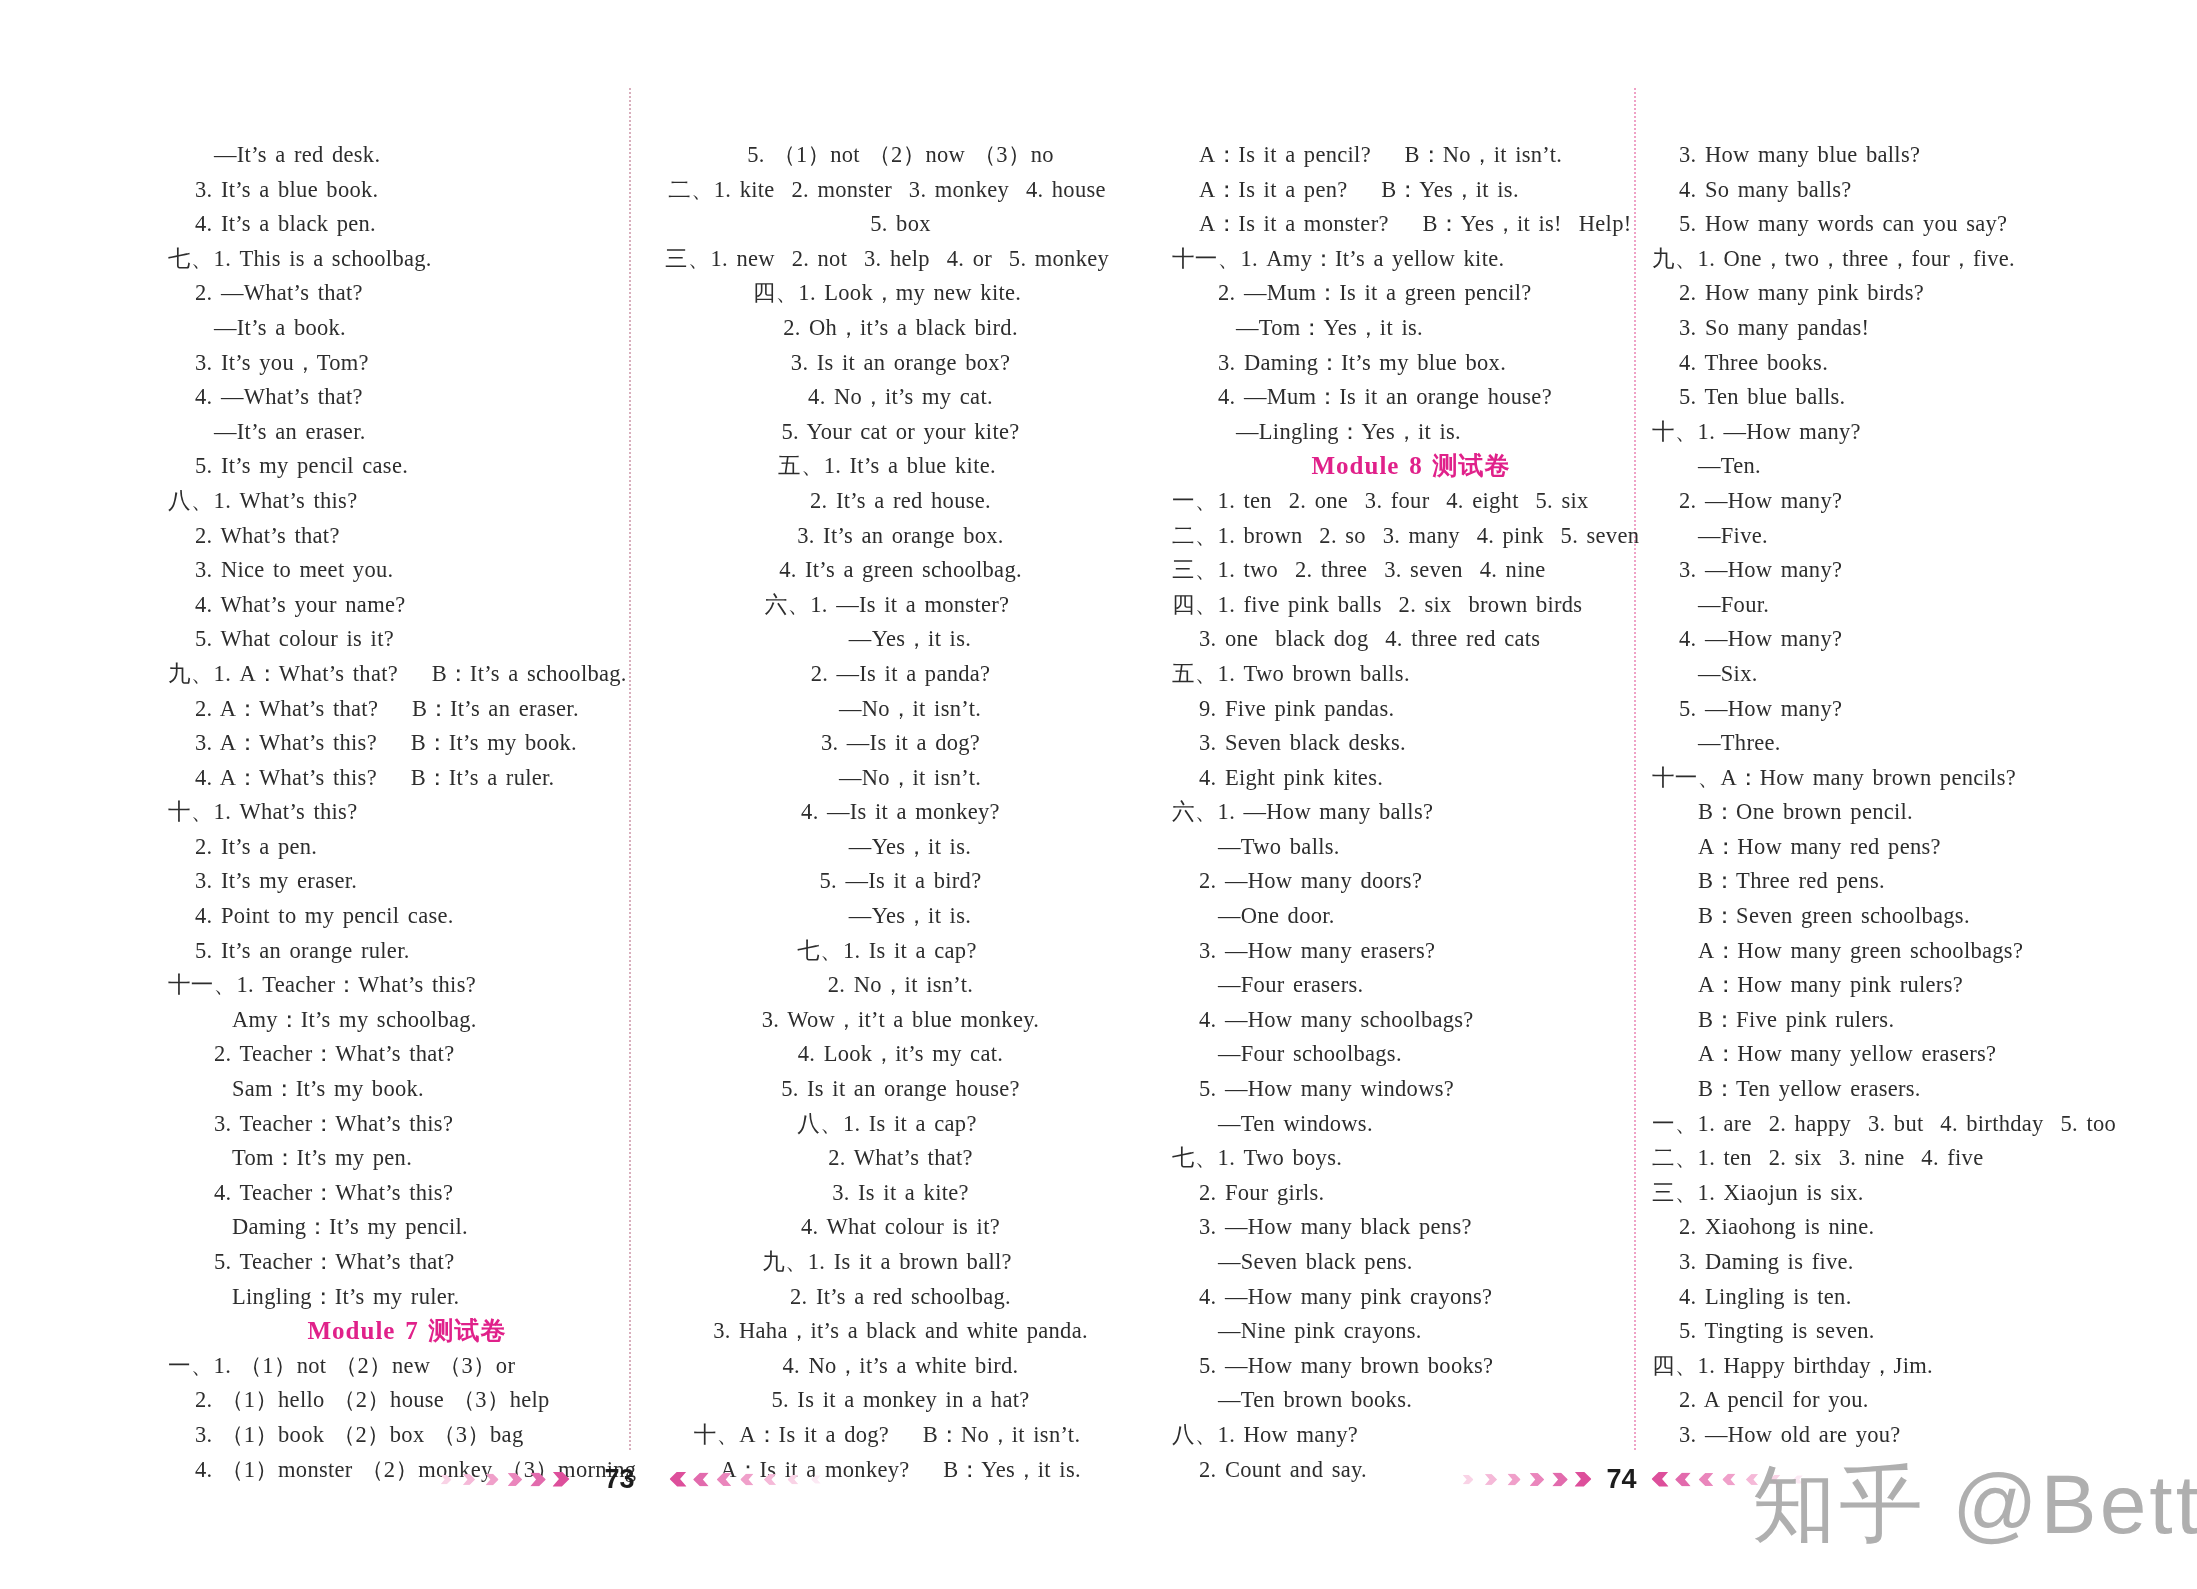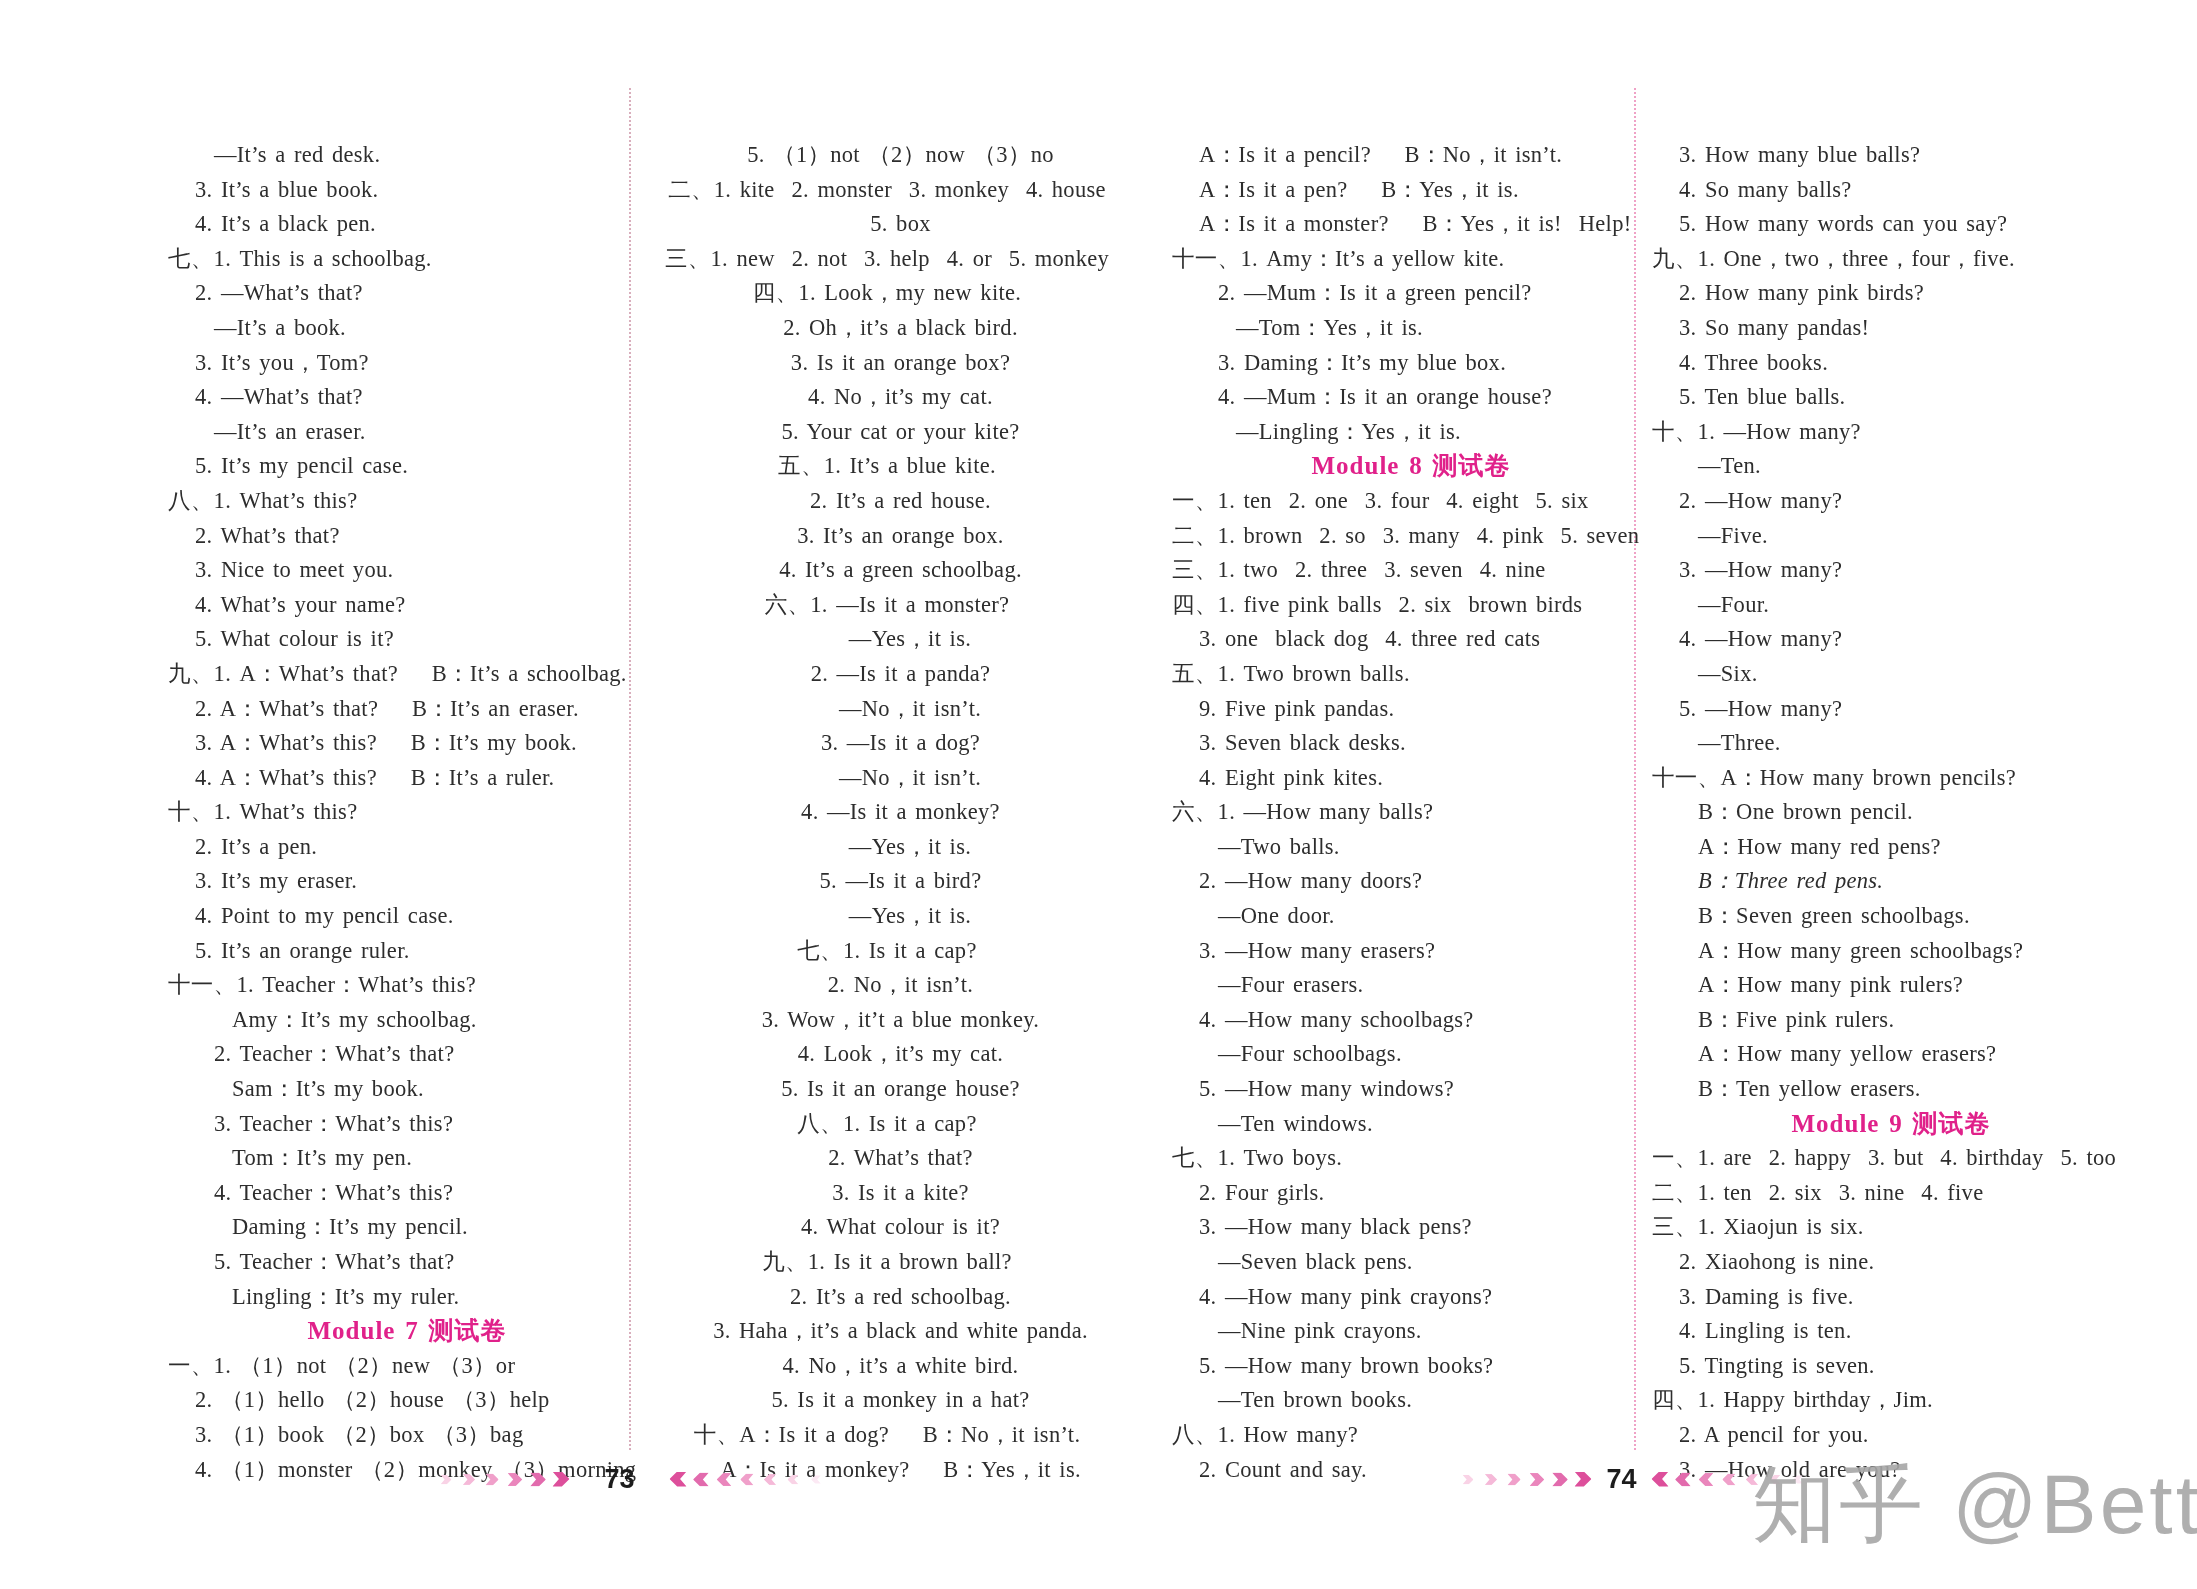--- a/index.html
+++ b/index.html
@@ -194,28 +194,27 @@
       <div class="line" style="padding-left: 46px;">—Five.</div>
       <div class="line" style="padding-left: 27px;">3. —How many?</div>
       <div class="line" style="padding-left: 46px;">—Four.</div>
       <div class="line" style="padding-left: 27px;">4. —How many?</div>
       <div class="line" style="padding-left: 46px;">—Six.</div>
       <div class="line" style="padding-left: 27px;">5. —How many?</div>
       <div class="line" style="padding-left: 46px;">—Three.</div>
       <div class="line" style="padding-left: 0px;">十一、A：How many brown pencils?</div>
       <div class="line" style="padding-left: 46px;">B：One brown pencil.</div>
       <div class="line" style="padding-left: 46px;">A：How many red pens?</div>
-      <div class="line" style="padding-left: 46px; font-style: italic;">B：Three red pens.</div>
+      <div class="line" style="padding-left: 46px;">B：Three red pens.</div>
       <div class="line" style="padding-left: 46px;">B：Seven green schoolbags.</div>
       <div class="line" style="padding-left: 46px;">A：How many green schoolbags?</div>
       <div class="line" style="padding-left: 46px;">A：How many pink rulers?</div>
       <div class="line" style="padding-left: 46px;">B：Five pink rulers.</div>
       <div class="line" style="padding-left: 46px;">A：How many yellow erasers?</div>
       <div class="line" style="padding-left: 46px;">B：Ten yellow erasers.</div>
-      <div class="line header">Module 9 测试卷</div>
       <div class="line" style="padding-left: 0px;">一、1. are  2. happy  3. but  4. birthday  5. too</div>
       <div class="line" style="padding-left: 0px;">二、1. ten  2. six  3. nine  4. five</div>
       <div class="line" style="padding-left: 0px;">三、1. Xiaojun is six.</div>
       <div class="line" style="padding-left: 27px;">2. Xiaohong is nine.</div>
       <div class="line" style="padding-left: 27px;">3. Daming is five.</div>
       <div class="line" style="padding-left: 27px;">4. Lingling is ten.</div>
       <div class="line" style="padding-left: 27px;">5. Tingting is seven.</div>
       <div class="line" style="padding-left: 0px;">四、1. Happy birthday，Jim.</div>
       <div class="line" style="padding-left: 27px;">2. A pencil for you.</div>
       <div class="line" style="padding-left: 27px;">3. —How old are you?</div>

